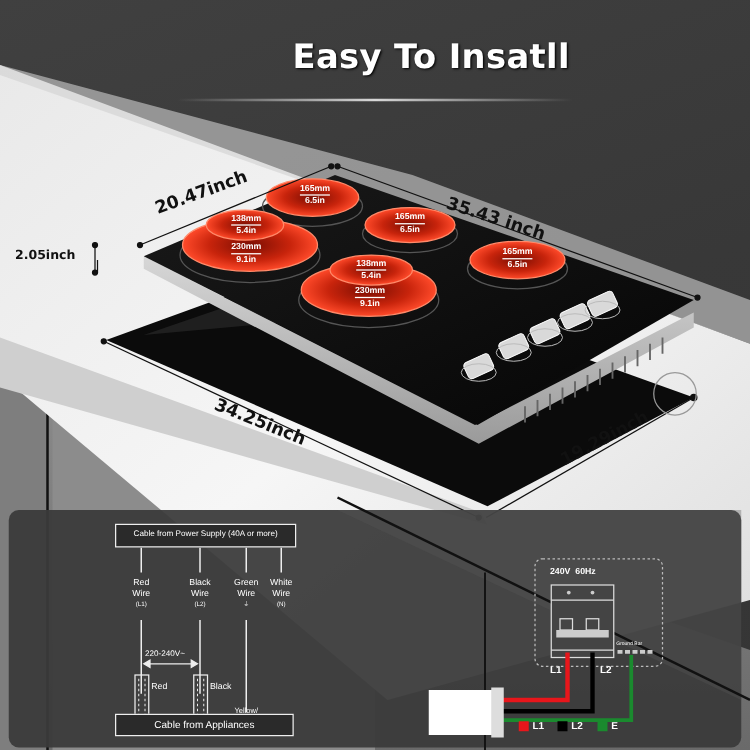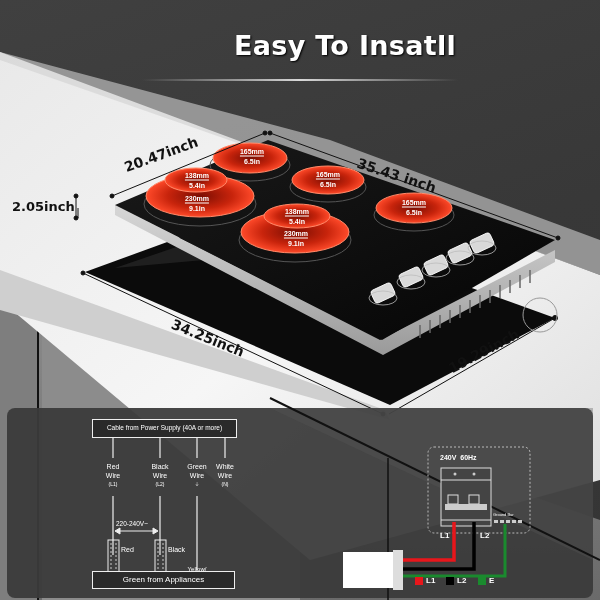--- a/index.html
+++ b/index.html
@@ -140,21 +140,21 @@
     </g>
     <circle cx="540" cy="315" r="17" fill="none" stroke="#999" stroke-width="1"></circle>
     <line x1="78" y1="208" x2="78" y2="218" stroke="#111"></line>
   </svg>
 
   <div class="title">Easy To Insatll</div>
   <div class="title-rule"></div>
 
   <div class="dim" style="left:122px; top:160px; font-size:14px; transform: rotate(-20deg);">20.47inch</div>
   <div class="dim" style="left:360px; top:155px; font-size:14px; transform: rotate(18deg);">35.43 inch</div>
-  <div class="dim" style="left:12px; top:199px; font-size:13px;">2.05inch</div>
+  <div class="dim" style="left:12px; top:199px; font-size:10px;">2.05inch</div>
   <div class="dim" style="left:175px; top:316px; font-size:14px; transform: rotate(22deg);">34.25inch</div>
   <div class="dim" style="left:446px; top:362px; font-size:14px; transform: rotate(-28deg);">19.29inch</div>
 
   <div class="burner-label" style="left:252px; top:156px;">
     <span class="mm">165mm</span>
     <span>6.5in</span>
   </div>
   <div class="burner-label" style="left:197px; top:180px;">
     <span class="mm">138mm</span>
     <span>5.4in</span>
@@ -268,21 +268,21 @@
 
   <div class="wiring-text" style="left:116px; top:520px; font-size:6.5px;">220-240V~</div>
   <div class="wiring-text" style="left:121px; top:546px; font-size:7px;">Red</div>
   <div class="wiring-text" style="left:168px; top:546px; font-size:7px;">Black</div>
   <div class="wiring-text" style="left:182px; top:565px; width:30px; font-size:6px; line-height:8px;">
     <div>Yellow/</div>
     <div>Green</div>
   </div>
 
   <div class="box" style="left:92px; top:571px; width:143px; height:18px; font-size:8px; line-height:15px; background:#2a2a2a;">
-    <span>Green from Appliances</span>
+    <span>Cable from Appliances</span>
   </div>
 
   <div class="wiring-text" style="left:440px; top:454px; font-size:7px; font-weight:bold; white-space:pre;">240V  60Hz</div>
   <div class="wiring-text" style="left:440px; top:531px; font-size:8px; font-weight:bold;">L1</div>
   <div class="wiring-text" style="left:480px; top:531px; font-size:8px; font-weight:bold;">L2</div>
   <div class="wiring-text" style="left:493px; top:512px; font-size:4px;">Ground Bar</div>
 
   <div class="legend" style="left:415px;">
     <span class="sw" style="background:#e8161b;"></span>
     <span>L1</span>

